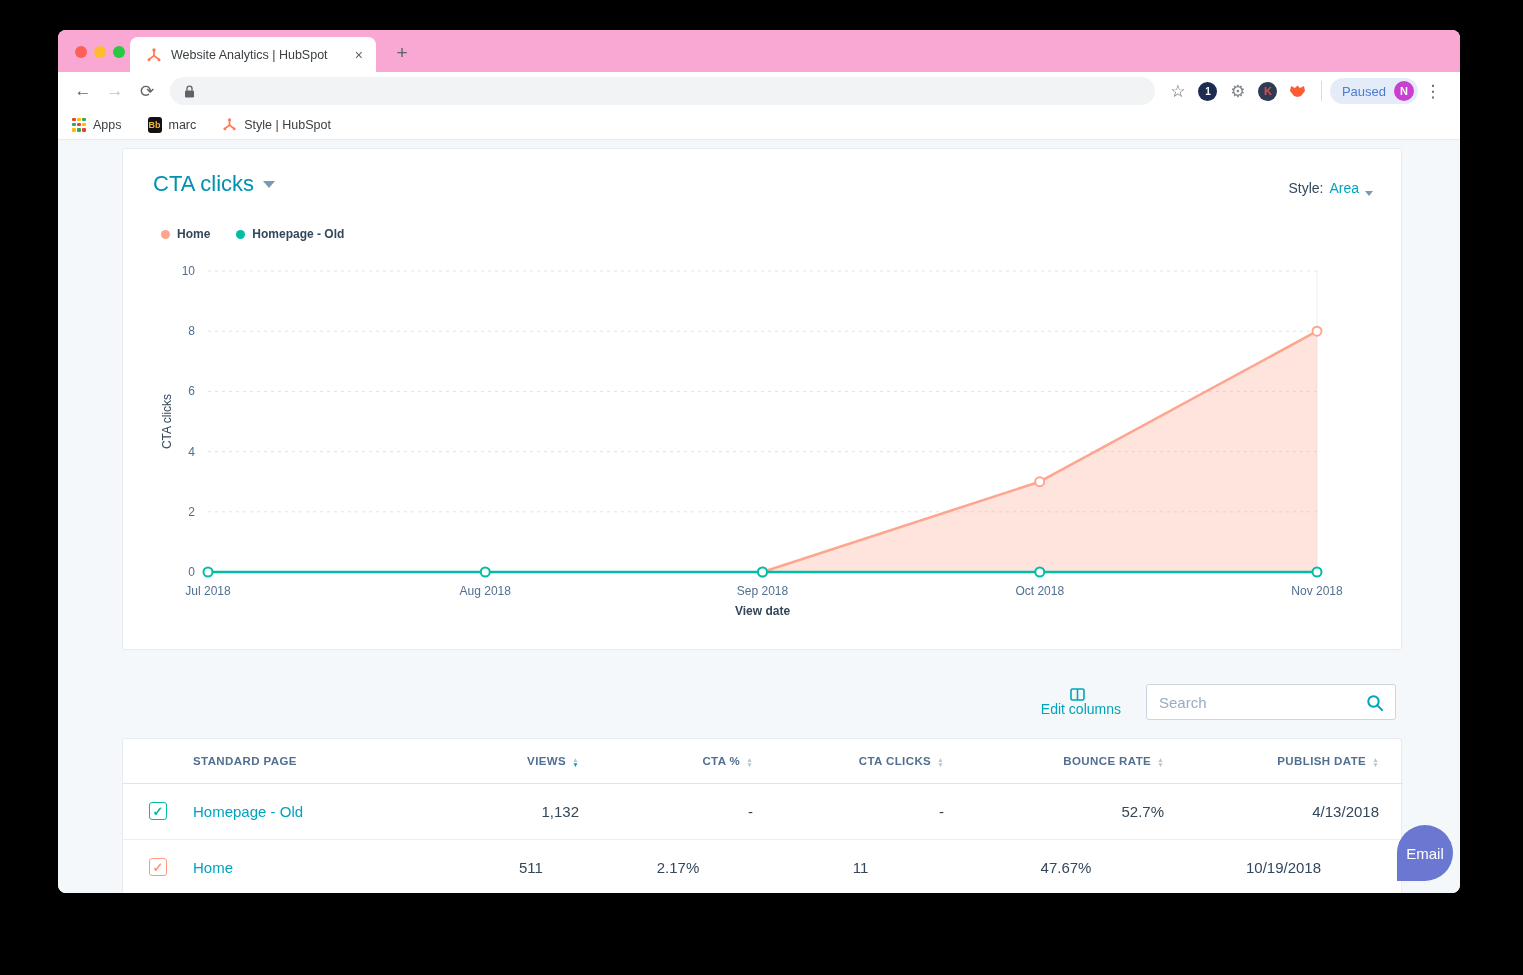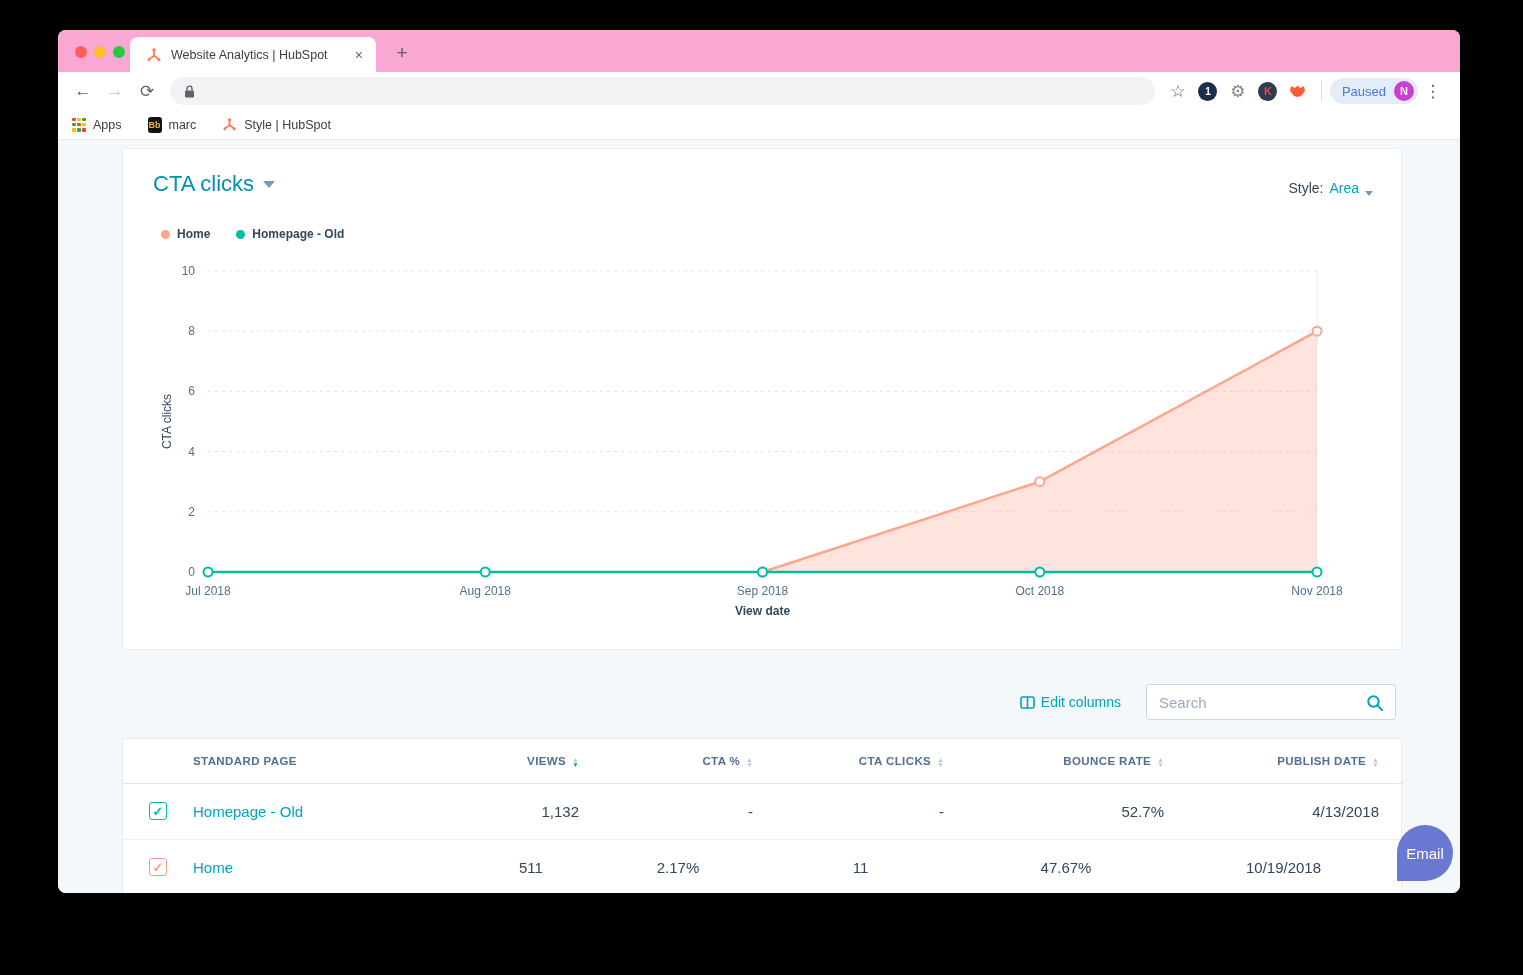--- a/index.html
+++ b/index.html
@@ -53,21 +53,21 @@
   .style-ctl { position:absolute; right:28px; top:31px; font-size:14px; color:#33475b; display:flex; align-items:flex-end; }
   .style-value { color:#00a4bd; margin-left:6px; }
   .style-caret { margin-left:6px; width:0; height:0; border-left:4.5px solid transparent; border-right:4.5px solid transparent; border-top:5px solid #7c98b6; }
   .legend { position:absolute; left:38px; top:78px; display:flex; align-items:center; }
   .legend-item { display:flex; align-items:center; margin-right:26px; }
   .legend-dot { width:9px; height:9px; border-radius:50%; margin-right:7px; }
   .legend-label { font-size:12px; font-weight:bold; color:#33475b; }
   #chart-svg { position:absolute; left:0; top:0; }
 
   .controls-row { position:absolute; top:544px; right:64px; height:36px; display:flex; align-items:center; }
-  .edit-columns { display:flex; align-items:center; color:#00a4bd; font-size:14px; margin-right:25px; cursor:pointer; }
+  .edit-columns { display:flex; align-items:center; color:#00a4bd; font-size:14px; margin-right:25px; cursor:pointer;flex-direction:column; }
   .edit-columns svg { margin-right:6px; }
   .search-box { width:250px; height:36px; background:#fff; border:1px solid #cbd6e2; border-radius:3px; position:relative; }
   .search-box input { width:100%; height:100%; border:none; outline:none; background:transparent; font-size:15px; color:#33475b; padding:0 38px 0 12px; font-family:"Liberation Sans", sans-serif; }
   .search-box input::placeholder { color:#99acc2; }
   .search-icon { position:absolute; right:11px; top:9px; }
 
   .table-card { position:absolute; left:64px; top:598px; width:1280px; background:#fff; border:1px solid #e7ecf2; border-radius:3px 3px 0 0; border-bottom:none; }
   table { width:100%; border-collapse:collapse; table-layout:fixed; }
   thead th { height:44px; font-size:11.5px; font-weight:bold; color:#516f90; letter-spacing:.4px; border-bottom:1px solid #dee5ec; padding-right:24px; text-align:right; white-space:nowrap; }
   thead th.left { text-align:left; padding-left:0; }

